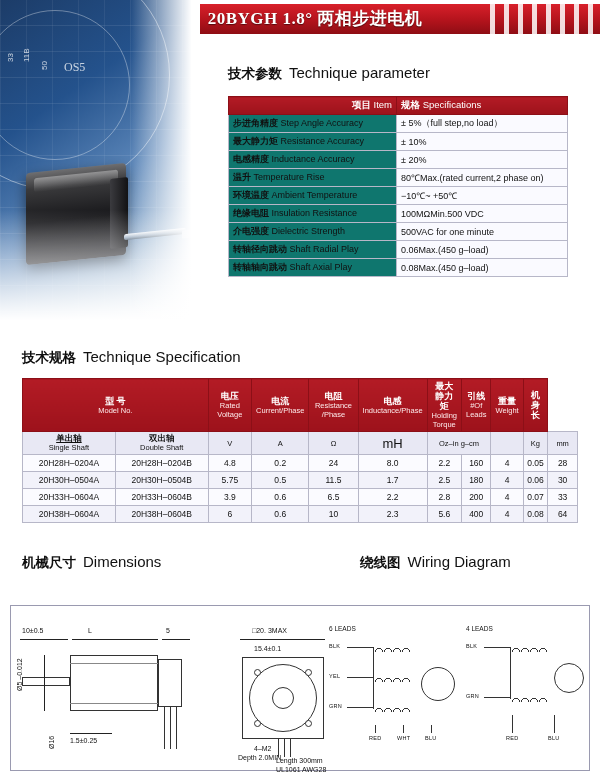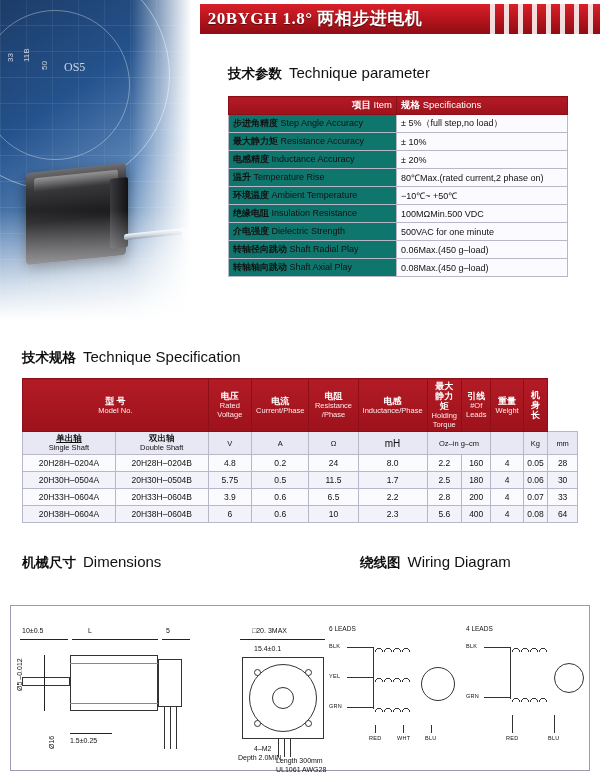--- a/index.html
+++ b/index.html
@@ -396,21 +396,21 @@
         <th class="hdr2" style="width: 46px;">
           <span style="font-size:7.5px;display:block;line-height:9px;">V</span>
         </th>
         <th class="hdr2" style="width: 44px;">
           <span style="font-size:7.5px;display:block;line-height:9px;">A</span>
         </th>
         <th class="hdr2" style="width: 50px;">
           <span style="font-size:7.5px;display:block;line-height:9px;">Ω</span>
         </th>
         <th class="hdr2" style="width: 50px;">
-          <span style="font-size:10px;display:block;line-height:9px;">mH</span>
+          <span style="font-size:13px;display:block;line-height:9px;">mH</span>
         </th>
         <th class="hdr2" colspan="2" style="width: 40px;">
           <span style="font-size:7.5px;display:block;line-height:9px;">Oz–in    g–cm</span>
         </th>
         <th class="hdr2" style="width: 30px;">
           <span style="font-size:7.5px;display:block;line-height:9px;"></span>
         </th>
         <th class="hdr2" style="width: 26px; text-align: center;">
           <span style="font-size:7.5px;display:block;line-height:9px;">Kg</span>
         </th>

